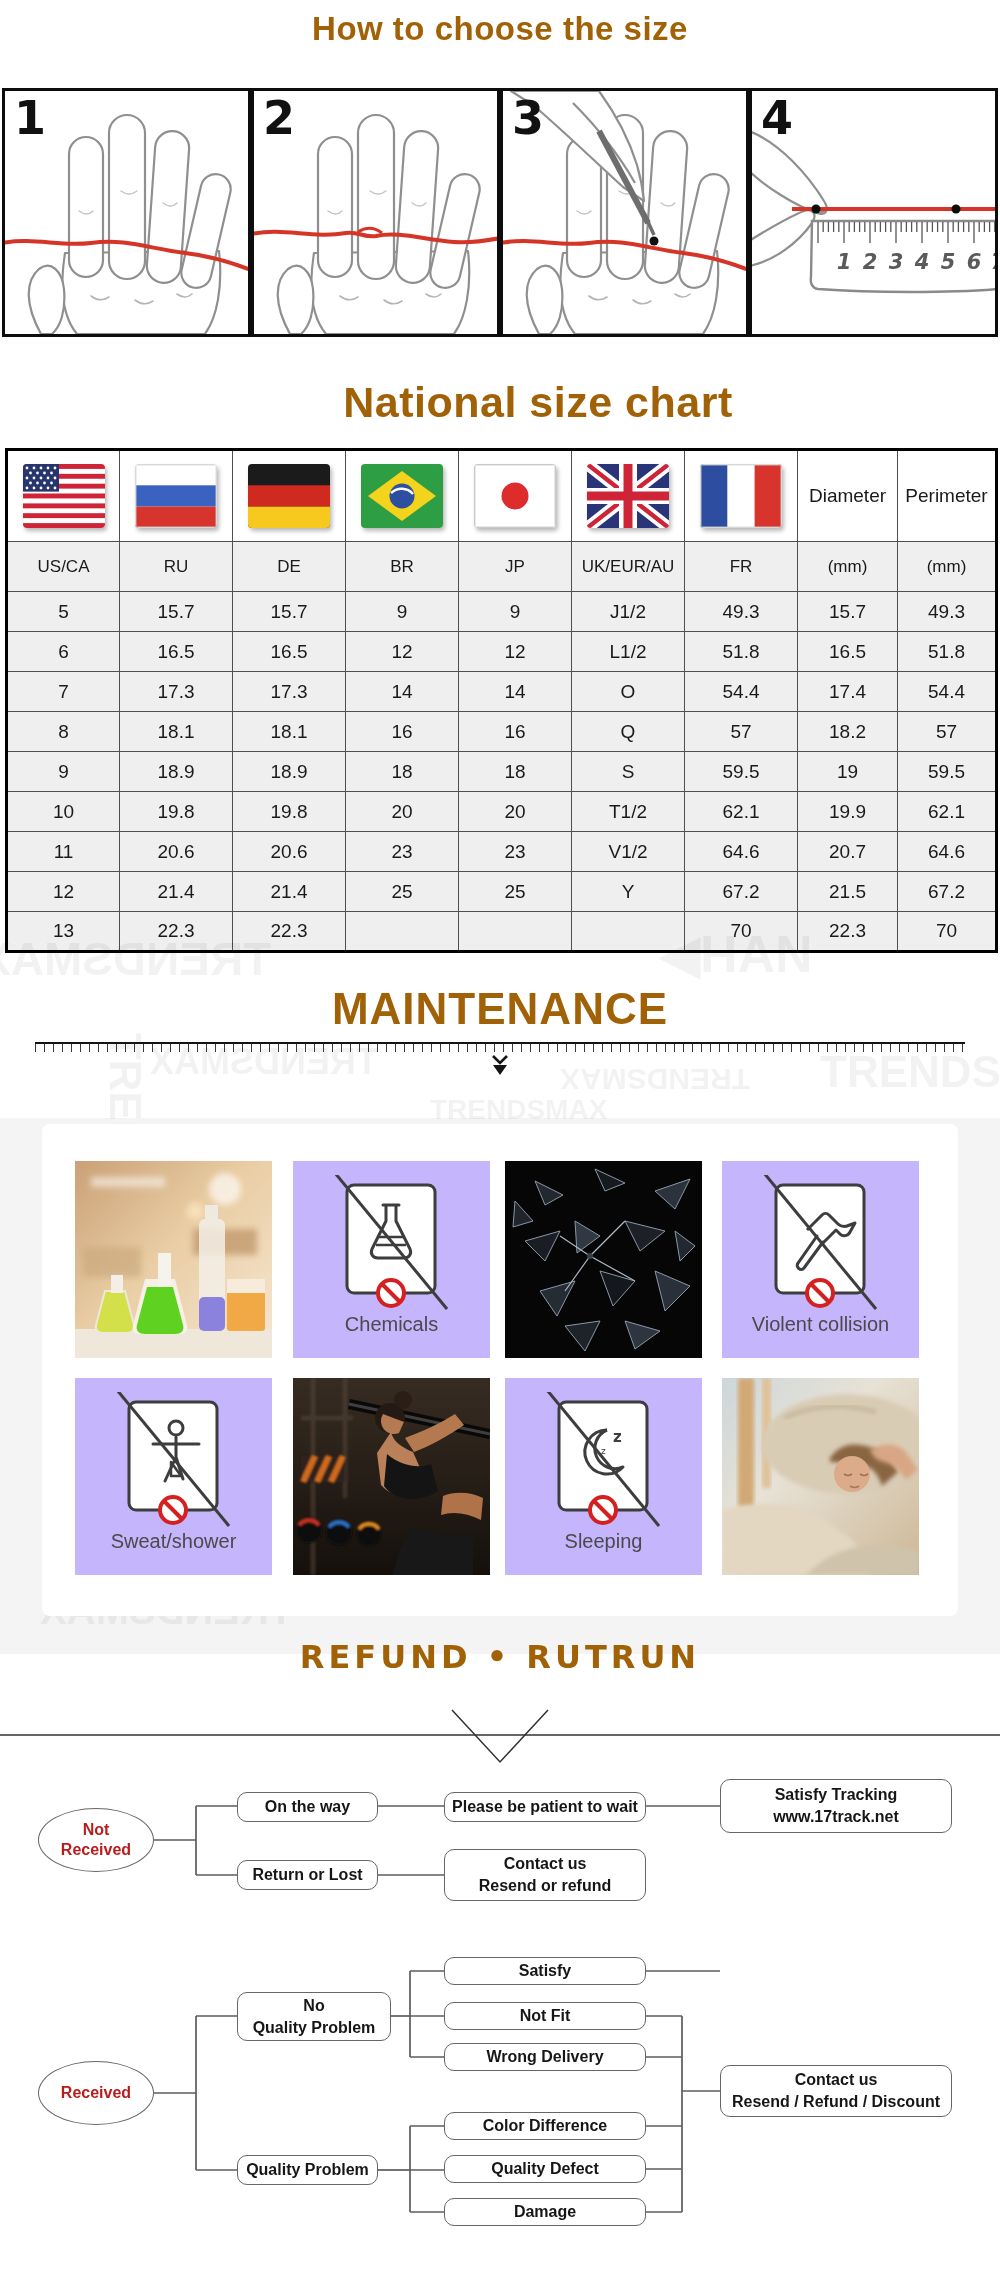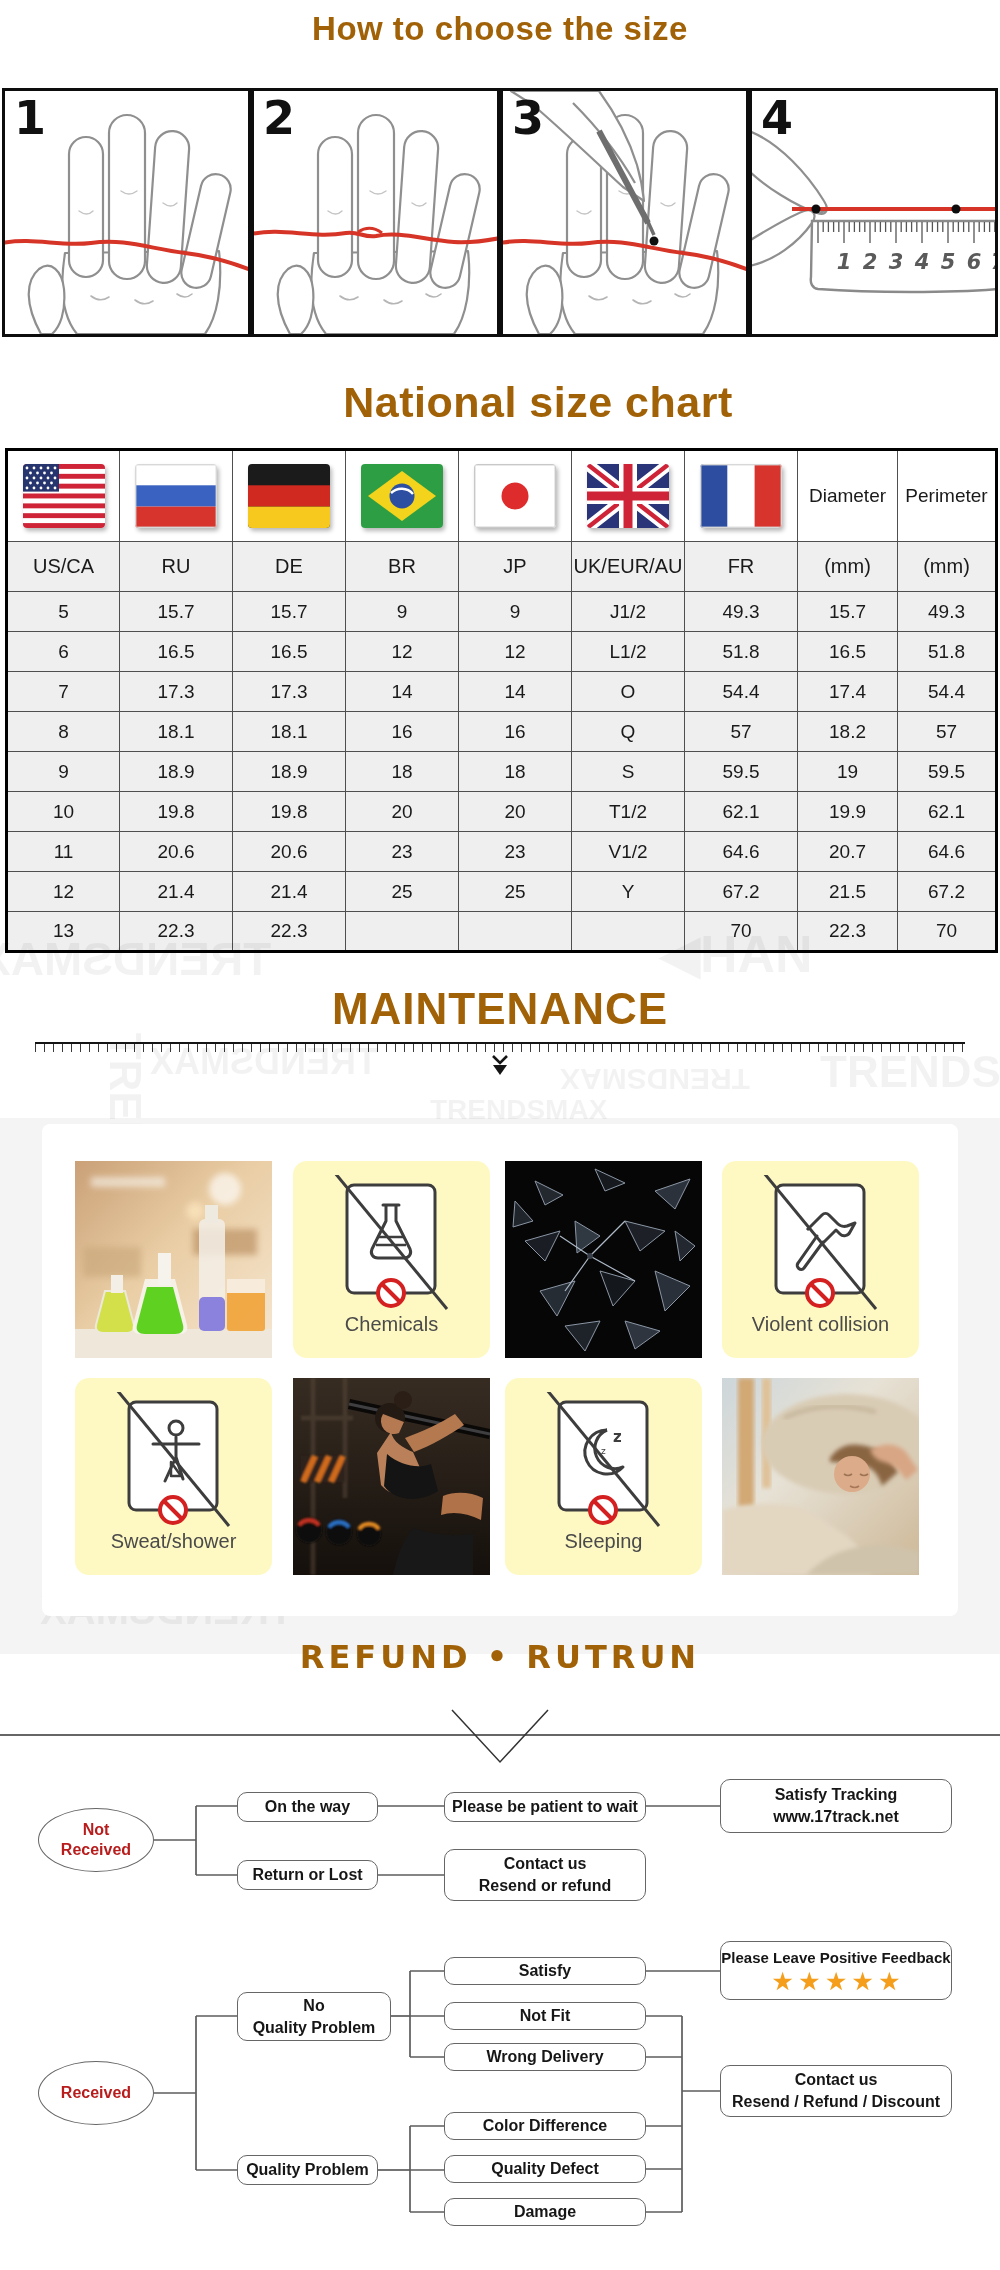--- a/index.html
+++ b/index.html
@@ -39,21 +39,21 @@
     border-collapse:collapse;table-layout:fixed;
     border:3px solid #000;background:#fff;
   }
   #size-table td{
     border:1px solid #4f4f4f;text-align:center;vertical-align:middle;
     background:#efefef;font-size:19px;color:#1a1a1a;overflow:hidden;
   }
   #size-table tr.flags td{background:#ffffff;}
   #size-table tr.flags{height:92px;}
   #size-table tr.labels{height:50px;}
-  #size-table tr.labels td{font-size:20px;}
+  #size-table tr.labels td{font-size:17px;}
   #size-table tr.data-row{height:40px;}
   #size-table td:nth-child(9){border-left:1px dashed #4f4f4f;}
   .flagwrap{display:flex;align-items:center;justify-content:center;}
   .flagwrap svg{border-radius:4px;overflow:hidden;box-shadow:2px 3px 4px rgba(0,0,0,.28);}
   .mm-head{font-size:20px;color:#1a1a1a;}
 
   
   #maint-ruler{
     position:absolute;left:35px;top:1042px;width:930px;height:8px;
     border-top:2px solid #151515;
@@ -65,21 +65,21 @@
   }
   #maint-card{
     position:absolute;left:42px;top:1124px;width:916px;height:492px;
     background:#ffffff;border-radius:8px;
   }
   .wm{
     position:absolute;font-weight:800;color:rgba(0,0,0,0.05);
     white-space:nowrap;line-height:1;pointer-events:none;
   }
   .tile{position:absolute;width:197px;height:197px;overflow:hidden;}
-  .tile.gray{background:#fef9c3;border-radius:14px;}
+  .tile.gray{background:#c4b5fd;}
   .tile .icon{position:absolute;left:38px;top:14px;width:120px;height:140px;}
   .tile-label{
     position:absolute;left:0;bottom:22px;width:100%;text-align:center;
     font-size:20px;color:#4a4a4a;
   }
   .tile svg{display:block;}
 
   
   #connector-layer{position:absolute;left:0;top:0;z-index:1;}
   #flow-nodes{position:absolute;left:0;top:0;width:1000px;height:2270px;z-index:2;}
@@ -711,24 +711,20 @@
     <div>Contact us</div>
     <div>Resend or refund</div>
   </div>
 
   <div class="fellipse" style="left:38px;top:2061px;width:116px;height:64px">Received</div>
   <div class="fbox" style="left:237px;top:1992px;width:154px;height:49px">
     <div>No</div>
     <div>Quality Problem</div>
   </div>
   <div class="fbox" style="left:444px;top:1957px;width:202px;height:28px">Satisfy</div>
-  <div class="fbox bold" style="left:720px;top:1941px;width:232px;height:59px">
-    <div style="font-size:15px">Please Leave Positive Feedback</div>
-    <div class="stars" id="stars" style="color: rgb(245, 158, 27);">★★★★★</div>
-  </div>
   <div class="fbox" style="left:444px;top:2002px;width:202px;height:28px">Not Fit</div>
   <div class="fbox" style="left:444px;top:2043px;width:202px;height:28px">Wrong Delivery</div>
   <div class="fbox bold" style="left:720px;top:2065px;width:232px;height:52px">
     <div>Contact us</div>
     <div>Resend / Refund / Discount</div>
   </div>
   <div class="fbox" style="left:444px;top:2112px;width:202px;height:28px">Color Difference</div>
   <div class="fbox" style="left:237px;top:2155px;width:141px;height:30px">Quality Problem</div>
   <div class="fbox" style="left:444px;top:2155px;width:202px;height:28px">Quality Defect</div>
   <div class="fbox" style="left:444px;top:2198px;width:202px;height:28px">Damage</div>

